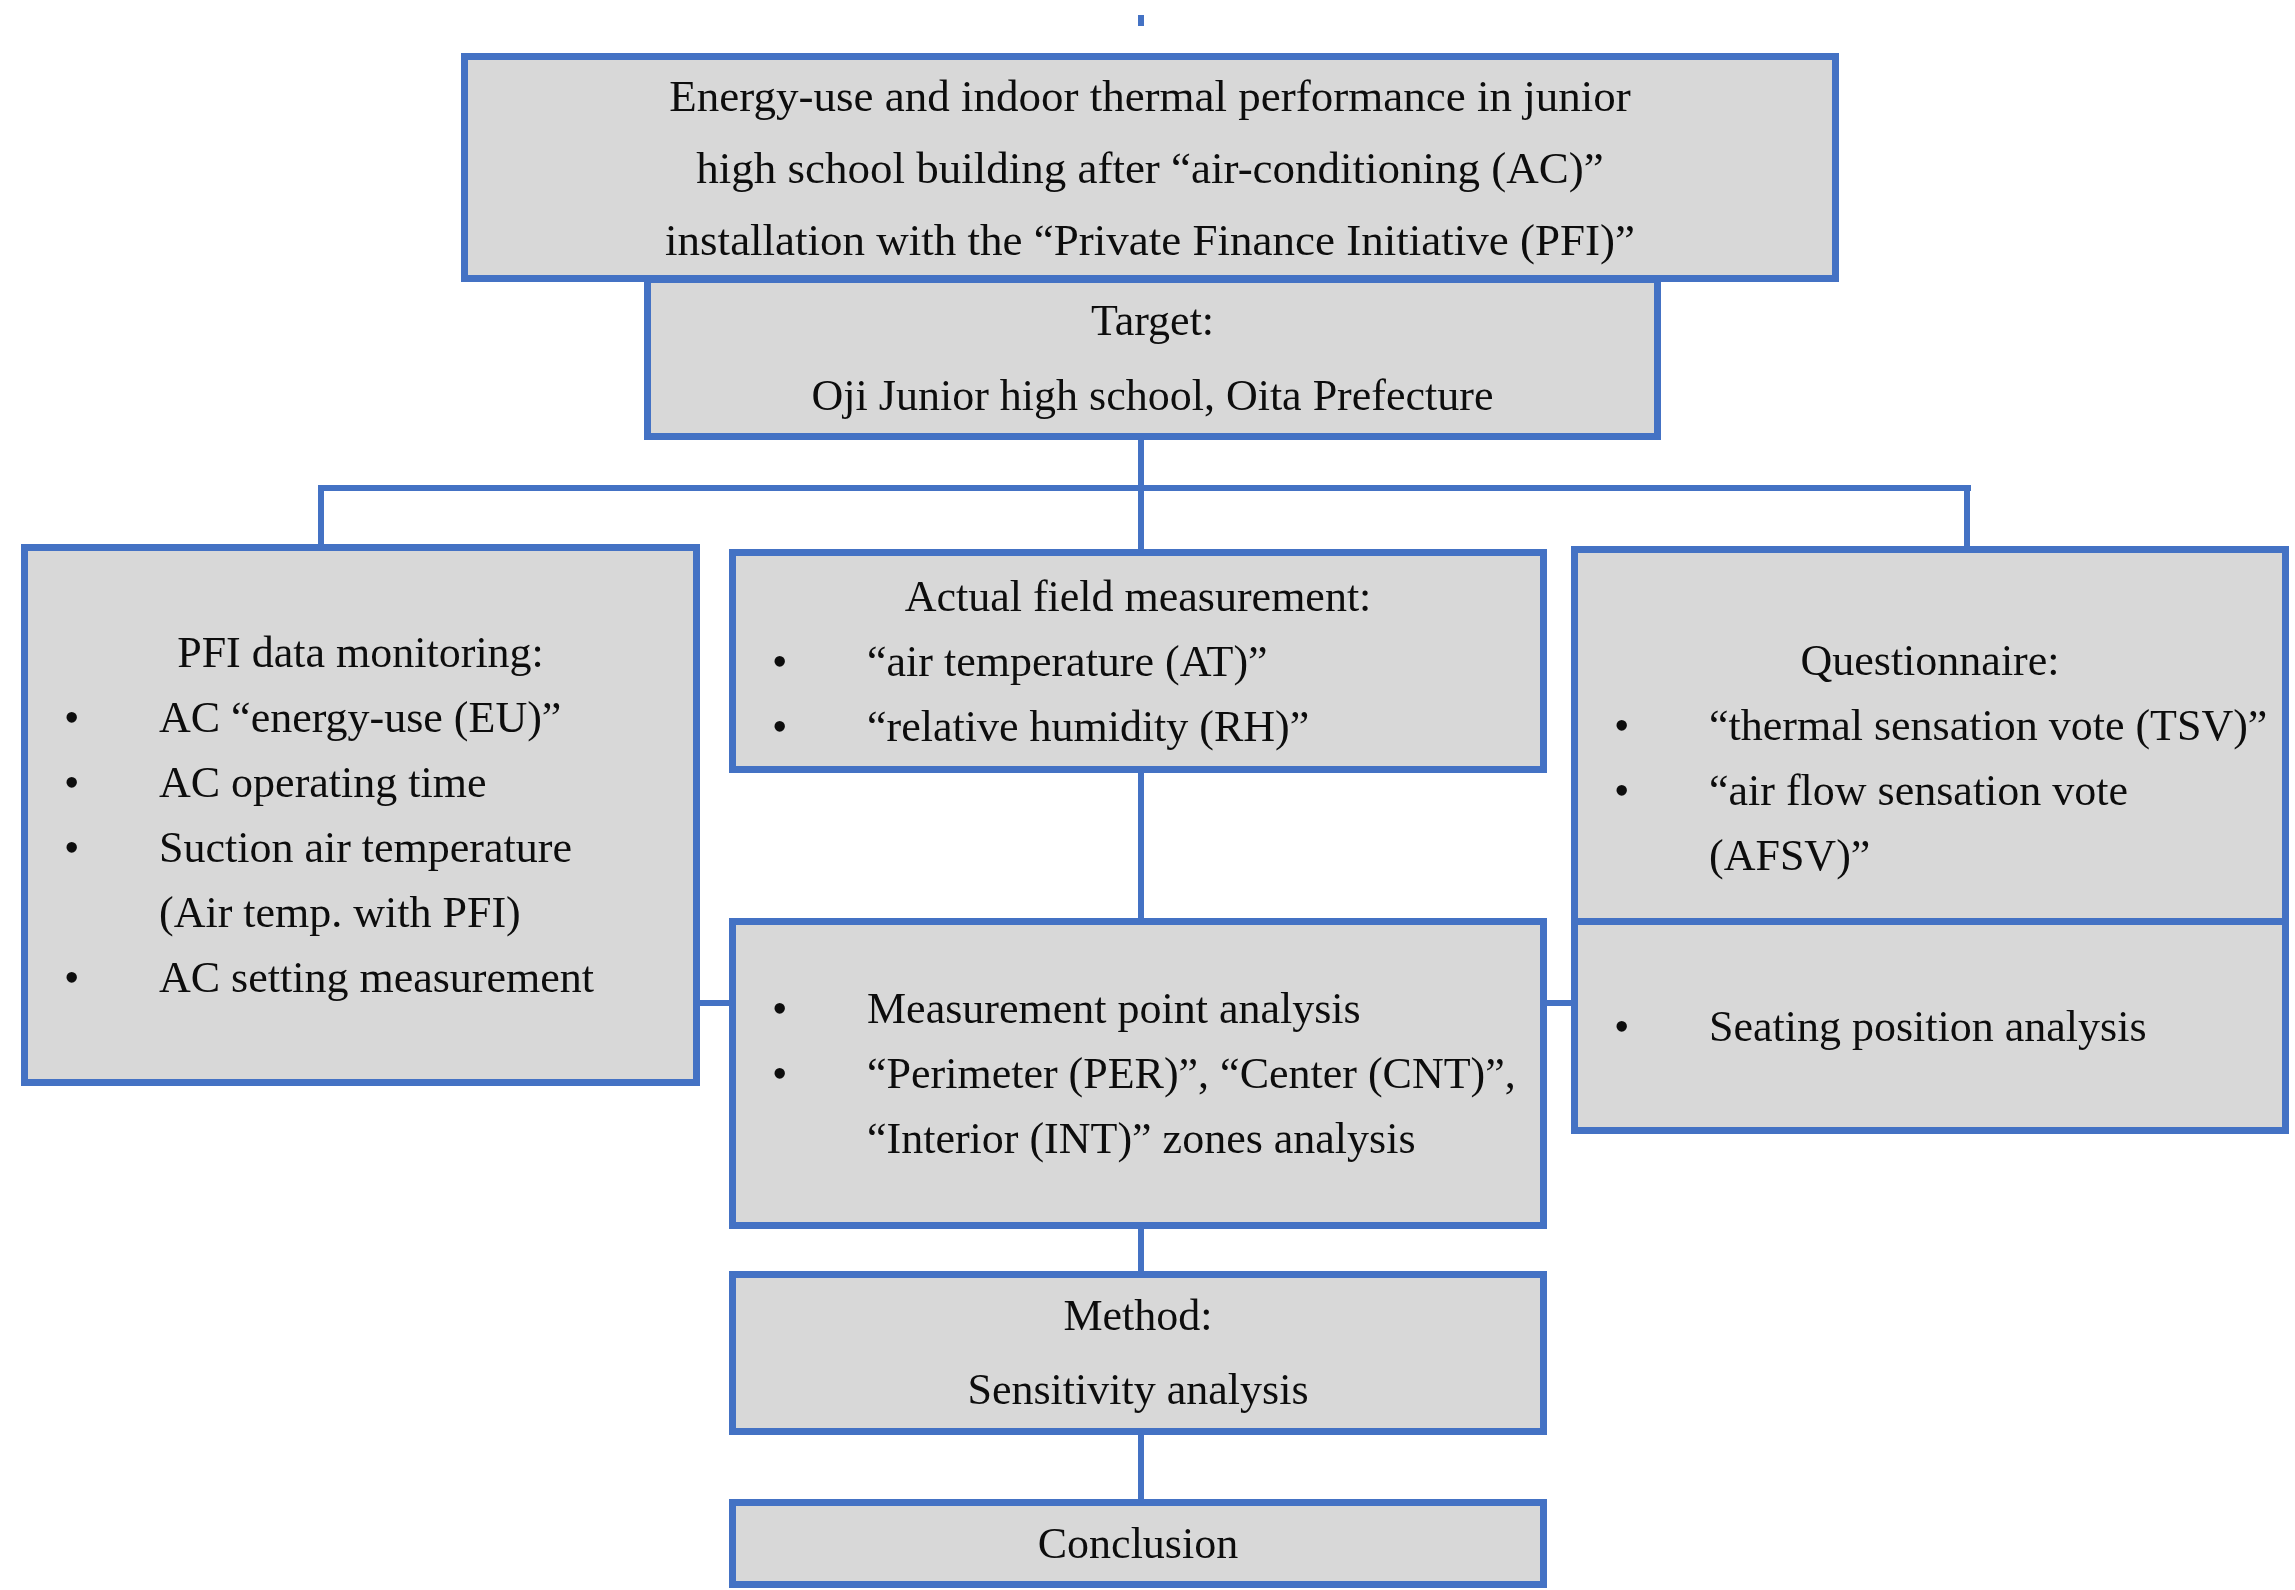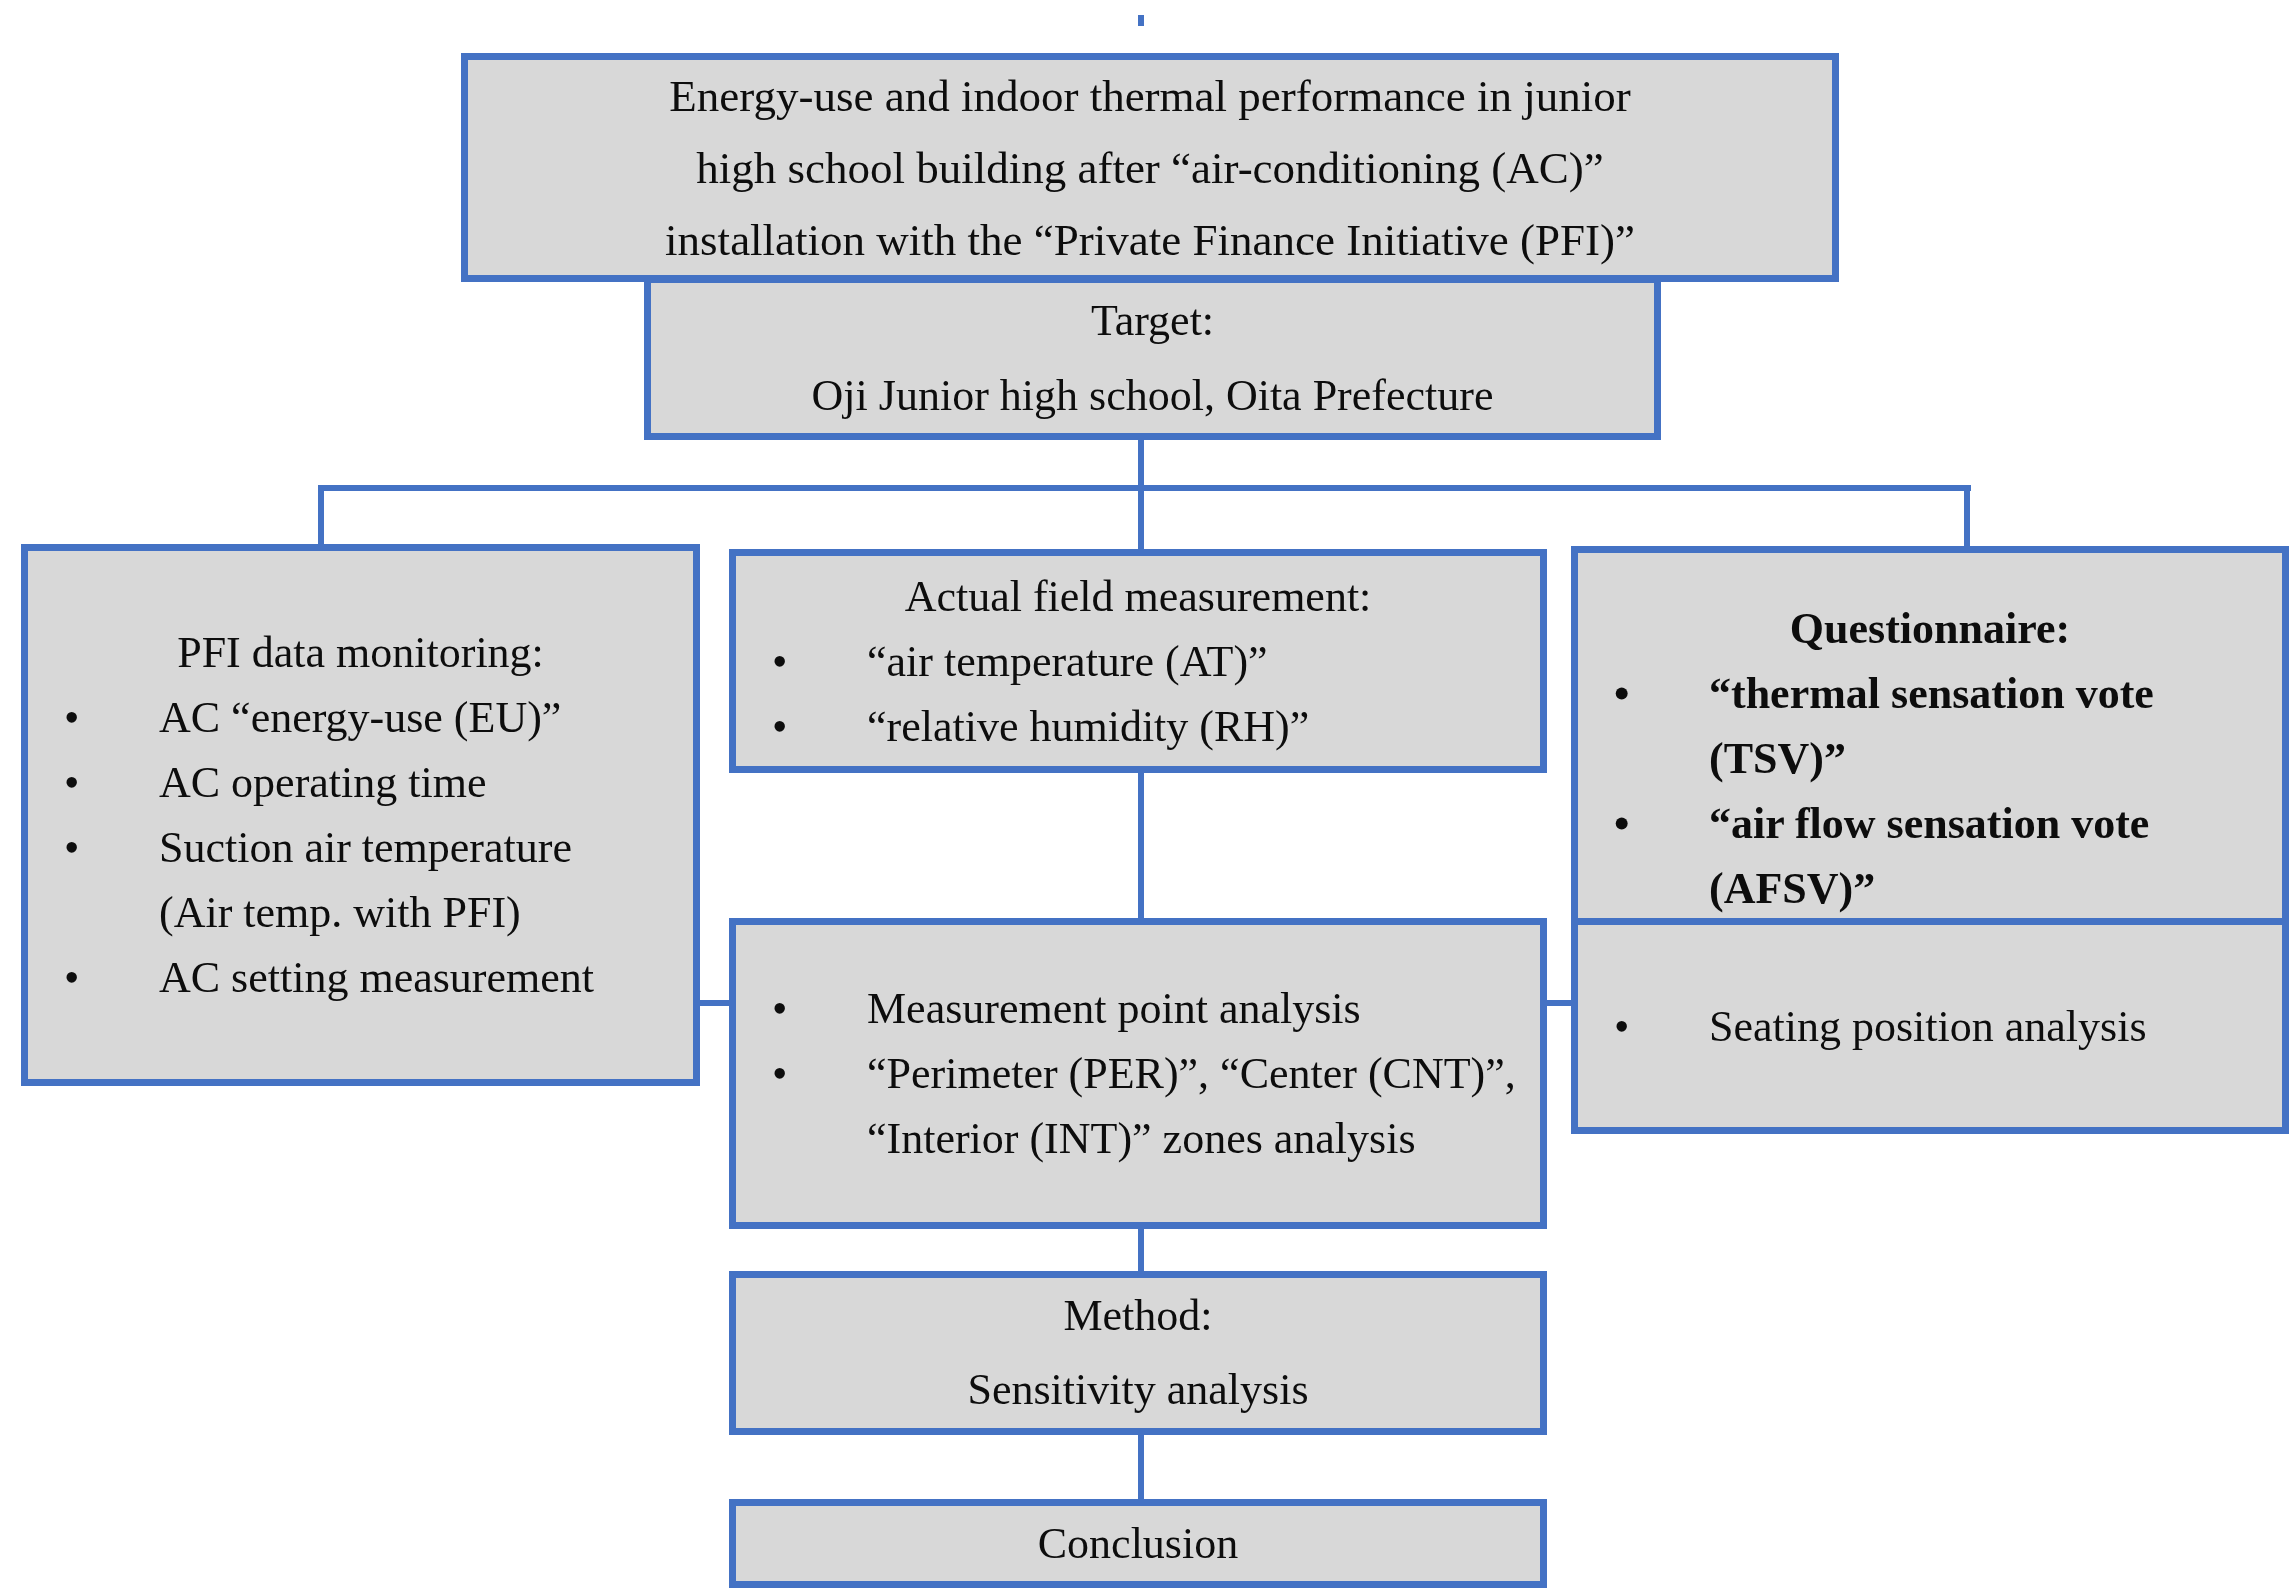--- a/index.html
+++ b/index.html
@@ -38,21 +38,21 @@
     position: absolute;
     left: 36px;
     top: 0;
   }
   
   .title-box    { left: 461px;  top: 25px;   width: 1378px; height: 229px; font-size: 45px; line-height: 72px; margin-top: 28px; }
   .target-box   { left: 644px;  top: 276px;  width: 1017px; height: 164px; line-height: 75px; }
   .pfi-box      { left: 21px;   top: 544px;  width: 679px;  height: 542px; }
   .pfi-box li          { max-width: 590px; }
   .field-box    { left: 729px; top: 549px;  width: 818px; height: 224px; }
-  .quest-box    { left: 1571px; top: 546px;  width: 718px; height: 424px; font-weight: bold; }
+  .quest-box    { left: 1571px; top: 546px;  width: 718px; height: 424px; }
   .midlower-box { left: 729px; top: 918px; width: 818px; height: 311px; }
   .seating-box  { left: 1571px; top: 918px; width: 718px; height: 216px; }
   .seating-box li      { max-width: 583px; }
   .method-box   { left: 729px; top: 1271px; width: 818px; height: 164px; line-height: 74px; }
   .concl-box    { left: 729px; top: 1499px; width: 818px; height: 89px; }
   
   .conn { position: absolute; background: var(--border); }
   .v { width: 6.2px; }
   .h { height: 6.2px; }
   .c-top-stub        { left: 1138px; top: 15.3px;   height: 11px; }

